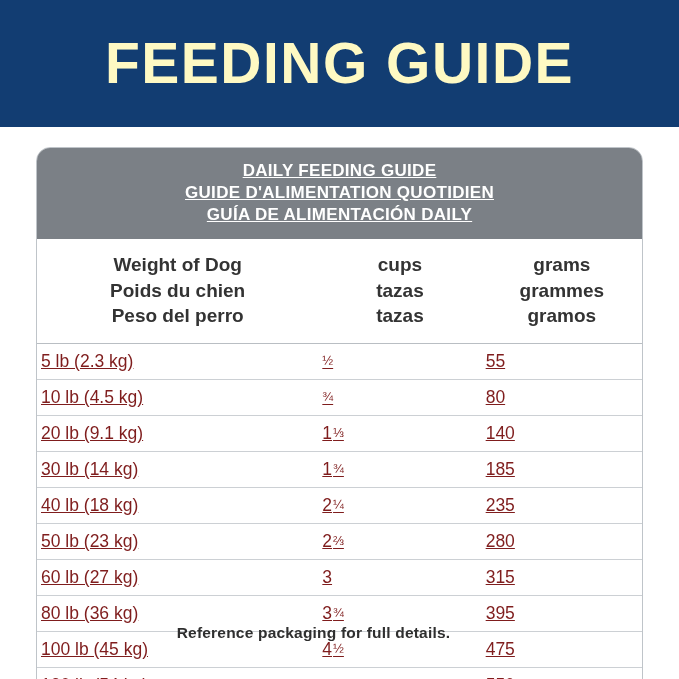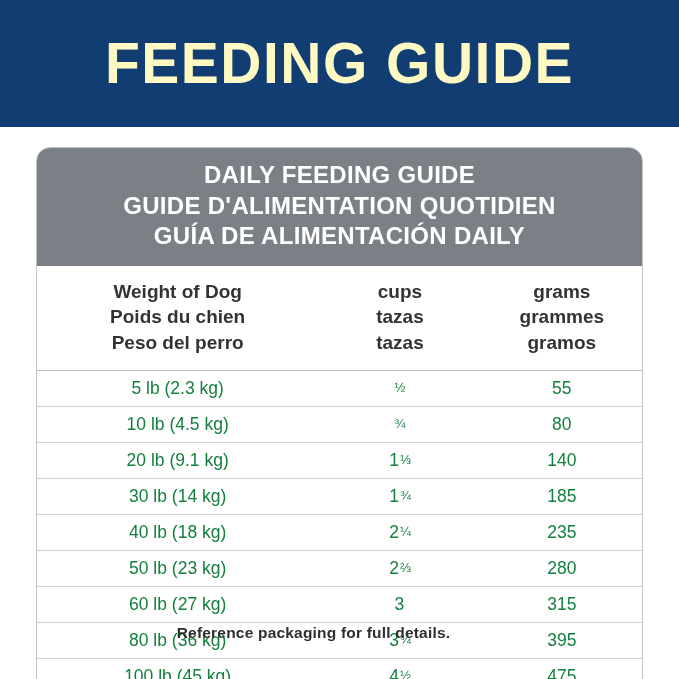--- a/index.html
+++ b/index.html
@@ -57,24 +57,25 @@
     overflow: hidden;
   }
 
   .card-header {
     background: #7b8086;
     padding: 12px 10px 14px 10px;
     text-align: center;
   }
   .card-header div {
     color: #ffffff;
-    font-size: 24px;
+    font-size: 17px;
     font-weight: bold;
     line-height: 1.28;
     letter-spacing: 0.3px;
+    text-decoration: underline;
   }
 
   table.feed {
     border-collapse: collapse;
     width: 100%;
     table-layout: fixed;
   }
   table.feed col.c1 { width: 46.5%; }
   table.feed col.c2 { width: 27%; }
   table.feed col.c3 { width: 26.5%; }
@@ -88,26 +89,27 @@
     line-height: 1.33;
     border-bottom: 1px solid #b9bec3;
     vertical-align: middle;
   }
   table.feed th .hl {
     display: block;
   }
 
   table.feed td {
     font-size: 17.5px;
-    color: #15803d;
-    text-align: center;
+    color: #7f1d1d;
+    text-align: left;
     padding: 5px 4px 5px 4px;
     border-bottom: 1px solid #ccd0d4;
     line-height: 1.35;
     height: 25px;
+    text-decoration: underline;
   }
   table.feed tr:last-child td {
     border-bottom: none;
   }
   .frac {
     font-size: 13px;
     vertical-align: 0.18em;
   }
   .amount .whole {
     margin-right: 1px;

